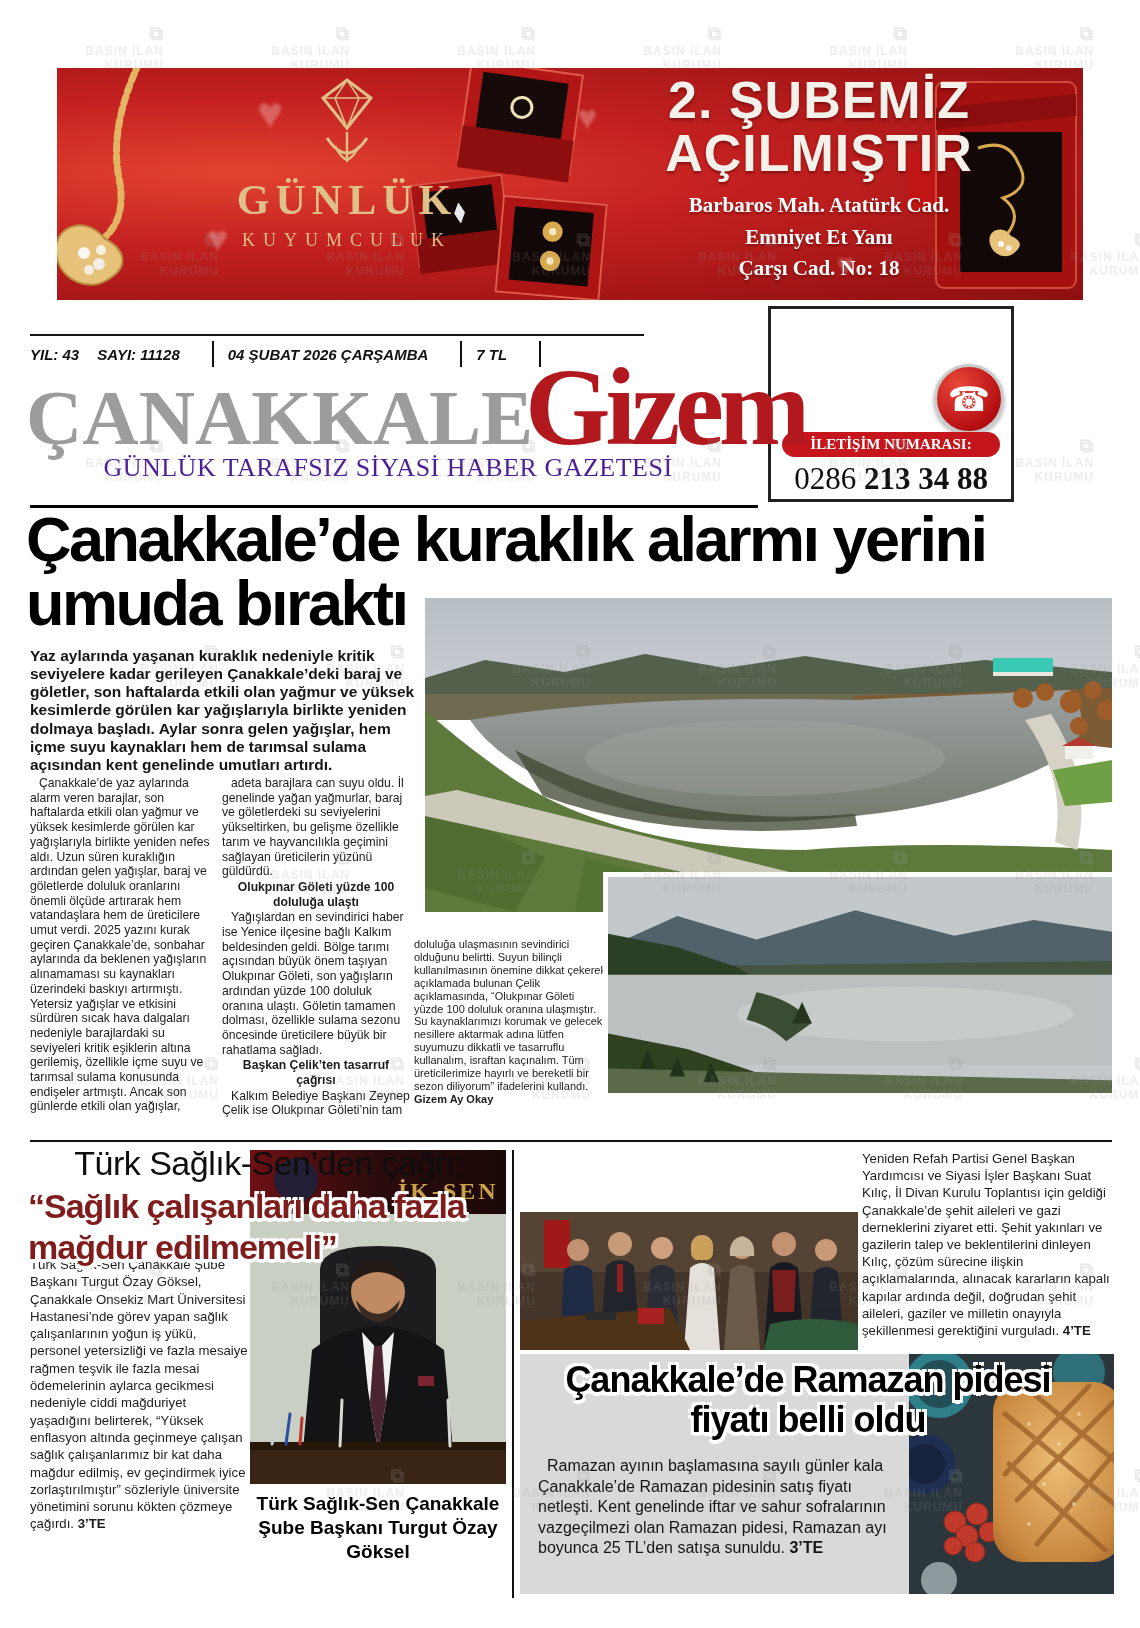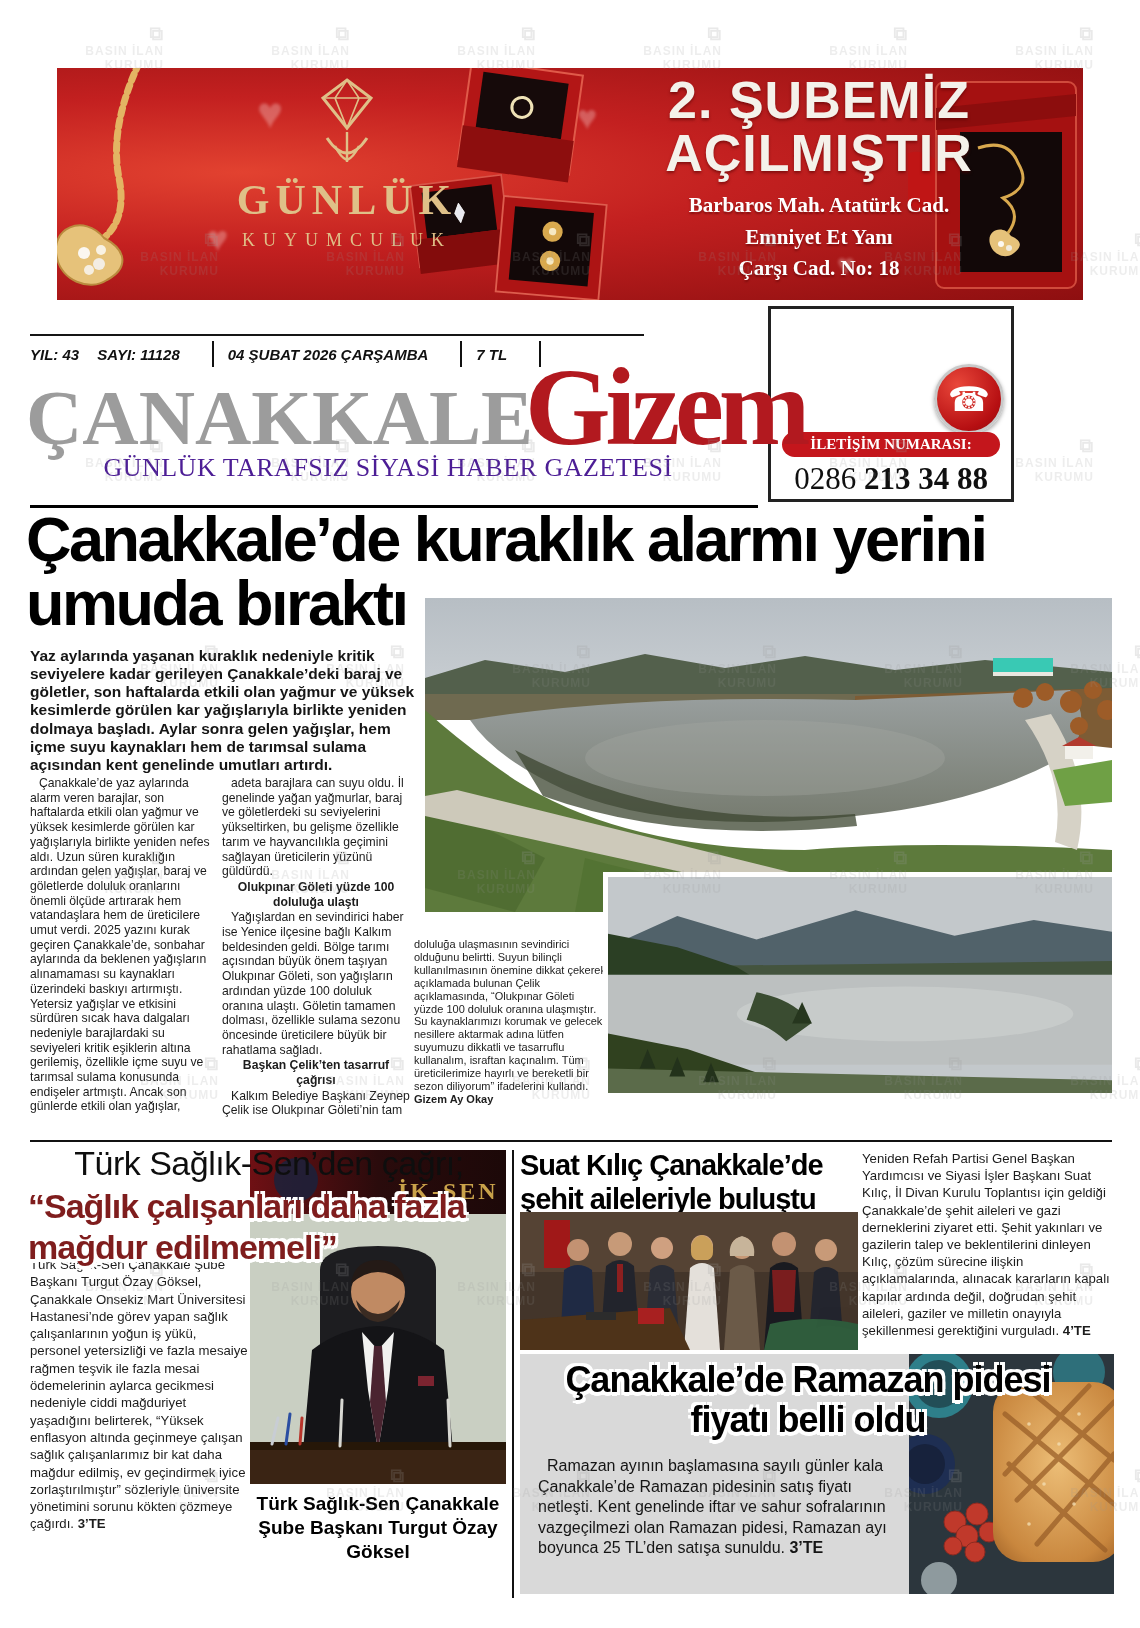--- a/index.html
+++ b/index.html
@@ -335,21 +335,20 @@
     </svg>
   </div>
   <div id="photo3-banner-label" class="abs">İK-SEN</div>
 
   <div id="health-body" class="abs">
     <span>Türk Sağlık-Sen Çanakkale Şube Başkanı Turgut Özay Göksel, Çanakkale Onsekiz Mart Üniversitesi Hastanesi’nde görev yapan sağlık çalışanlarının yoğun iş yükü, personel yetersizliği ve fazla mesaiye rağmen teşvik ile fazla mesai ödemelerinin aylarca gecikmesi nedeniyle ciddi mağduriyet yaşadığını belirterek, “Yüksek enflasyon altında geçinmeye çalışan sağlık çalışanlarımız bir kat daha mağdur edilmiş, ev geçindirmek iyice zorlaştırılmıştır” sözleriyle üniversite yönetimini sorunu kökten çözmeye çağırdı.</span>
     <strong>3’TE</strong>
   </div>
   <div id="health-caption" class="abs">Türk Sağlık-Sen Çanakkale Şube Başkanı Turgut Özay Göksel</div>
 
-  <div id="kilic-headline" class="abs">Suat Kılıç Çanakkale’de şehit aileleriyle buluştu</div>
   <div id="kilic-body" class="abs">
     <span>Yeniden Refah Partisi Genel Başkan Yardımcısı ve Siyasi İşler Başkanı Suat Kılıç, İl Divan Kurulu Toplantısı için geldiği Çanakkale’de şehit aileleri ve gazi derneklerini ziyaret etti. Şehit yakınları ve gazilerin talep ve beklentilerini dinleyen Kılıç, çözüm sürecine ilişkin açıklamalarında, alınacak kararların kapalı kapılar ardında değil, doğrudan şehit aileleri, gaziler ve milletin onayıyla şekillenmesi gerektiğini vurguladı.</span>
     <strong>4’TE</strong>
   </div>
 
   <div id="photo4" class="abs photo">
     <svg viewBox="0 0 338 138" preserveAspectRatio="none">
       <rect width="338" height="138" fill="#43352a"></rect>
       <rect width="338" height="60" fill="#554334"></rect>
       <rect x="24" y="8" width="26" height="48" fill="#a01818"></rect>

